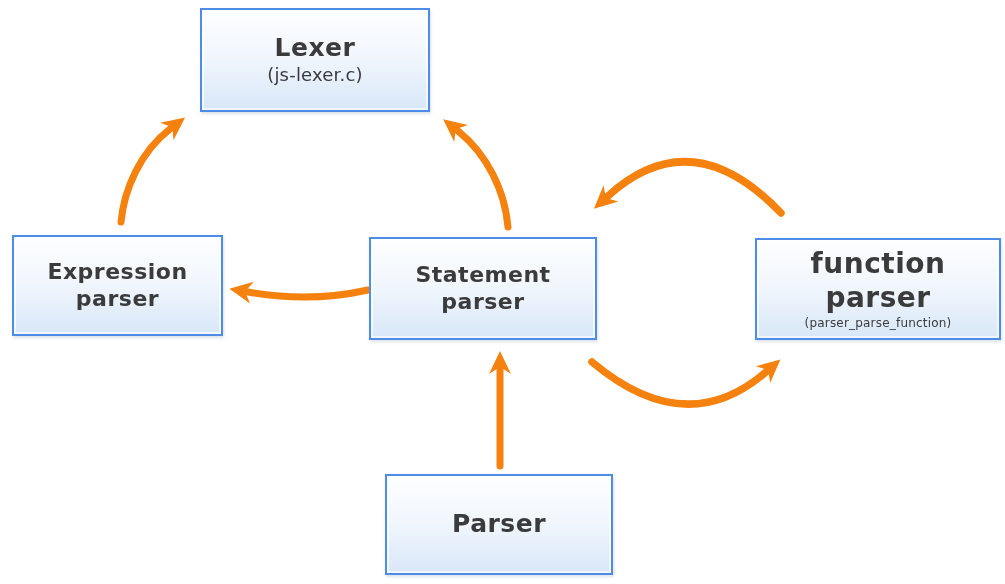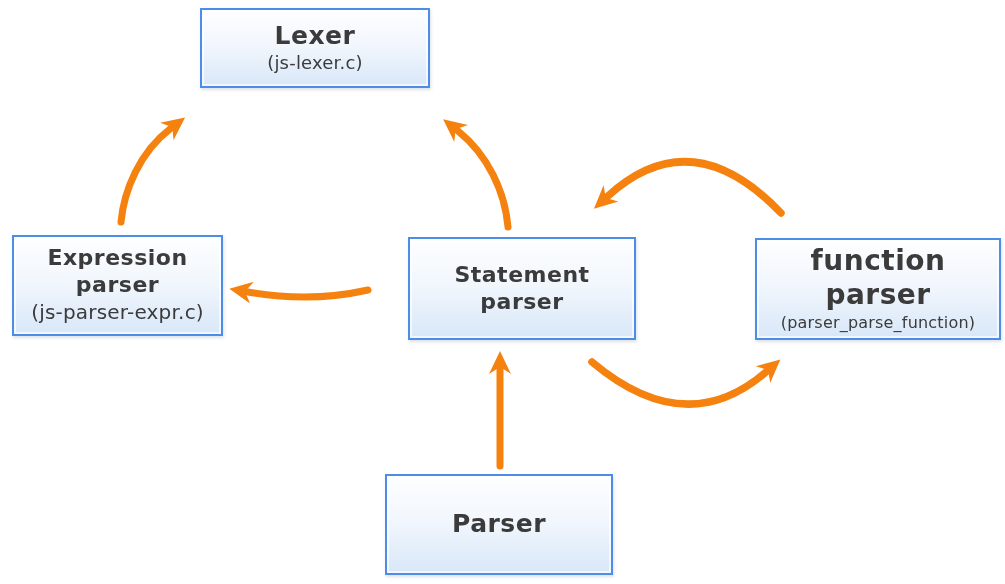--- a/index.html
+++ b/index.html
@@ -24,34 +24,34 @@
     border:2px solid var(--box_border, #4D8DE8);
     background: linear-gradient(to bottom,
       var(--box_fill_top, #FDFEFF) 0%, #F2F7FD 45%, var(--box_fill_bottom, #D8E7F8) 100%);
     box-shadow: inset 0 0 0 2px rgba(255,255,255,0.65), 1px 2px 3px rgba(120,140,160,0.25);
     display:flex; flex-direction:column; align-items:center; justify-content:center;
     text-align:center; color: var(--text, #3B3B3B);
   }
   .title { font-weight:700; white-space:pre-line; line-height:1.22; letter-spacing:0.5px; }
   .subtitle { font-weight:400; line-height:1.35; letter-spacing:0.2px; }
 
-  .node-lexer      { left:200px; top:8px;   width:230px; height:80px; }
+  .node-lexer      { left:200px; top:8px;   width:230px; height:104px; }
   .node-expression { left:12px;  top:235px; width:211px; height:101px; }
-  .node-statement  { left:408px; top:237px; width:228px; height:103px; }
+  .node-statement  { left:369px; top:237px; width:228px; height:103px; }
   .node-function   { left:755px; top:238px; width:246px; height:102px; }
   .node-parser     { left:385px; top:474px; width:228px; height:101px; }
 
   .node-lexer .title      { font-size:25px; }
   .node-lexer .subtitle   { font-size:18px; }
   .node-expression .title { font-size:22px;text-align:center; }
   .node-statement .title  { font-size:22px; }
   .node-function .title   { font-size:28px; }
   .node-parser .title     { font-size:25px; }
   .subtitle               { font-size:20px; }
-  .node-function .subtitle{ font-size:16px; }
+  .node-function .subtitle{ font-size:12px; }
 </style>
 </head>
 <body>
 
 <div class="canvas">
 
   <svg class="edges" viewBox="0 0 1005 584" aria-hidden="true">
     <defs>
       <marker id="ah" viewBox="0 0 26 26" refX="6" refY="13" markerWidth="26" markerHeight="26" markerUnits="userSpaceOnUse" orient="auto">
         <path d="M2,2 L25,13 L2,24 L9,13 Z"></path>
@@ -66,21 +66,20 @@
   </svg>
 
   <div class="node node-lexer">
     <div class="title">Lexer</div>
     <div class="subtitle">(js-lexer.c)</div>
   </div>
 
   <div class="node node-expression">
     <div class="title">Expression
 parser</div>
-    <div class="subtitle">(js-parser-expr.c)</div>
   </div>
 
   <div class="node node-statement">
     <div class="title">Statement
 parser</div>
   </div>
 
   <div class="node node-function">
     <div class="title">function parser</div>
     <div class="subtitle">(parser_parse_function)</div>

